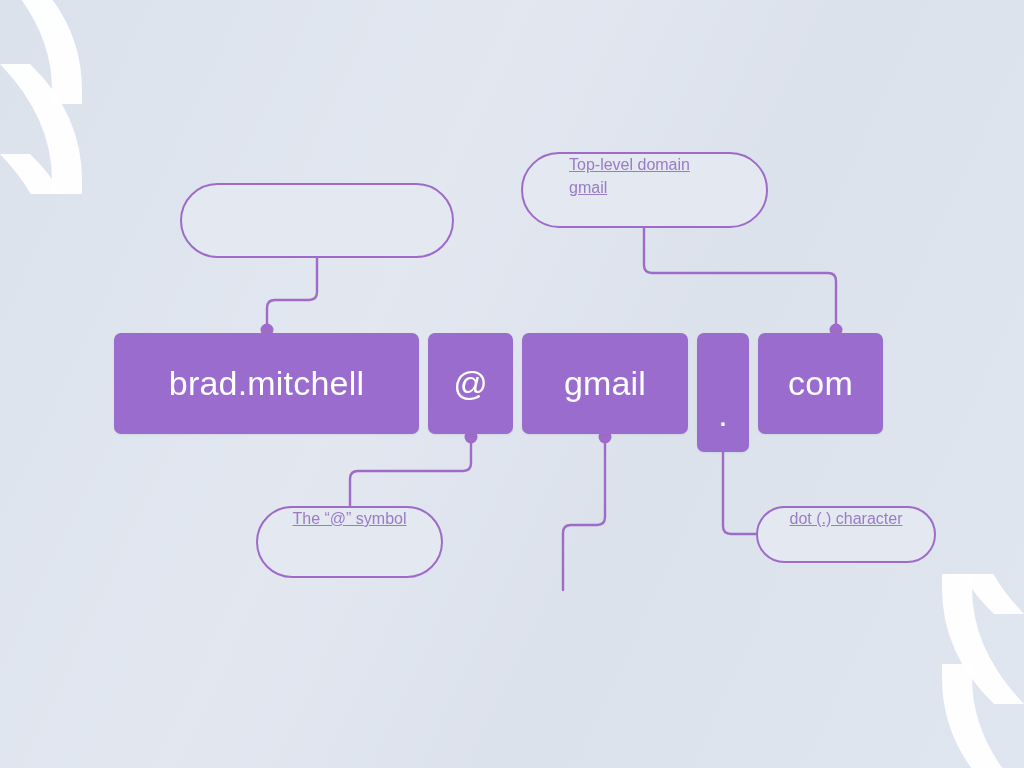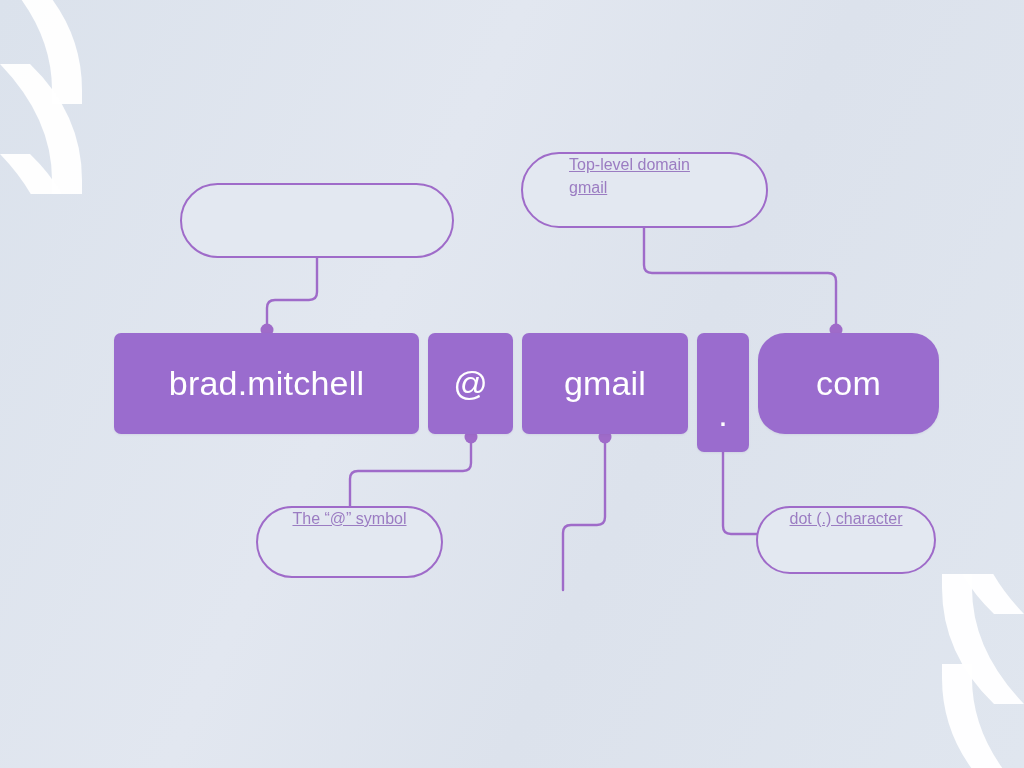--- a/index.html
+++ b/index.html
@@ -132,38 +132,38 @@
   </div>
 
   <div class="seg" style="left:522px; top:333px; width:166px; height:101px;">
     <span>gmail</span>
   </div>
 
   <div class="seg seg-dot-char" style="left:697px; top:333px; width:52px; height:101px;">
     <span>.</span>
   </div>
 
-  <div class="seg" style="left:758px; top:333px; width:181px; height:101px;border-radius:27px;">
+  <div class="seg" style="left:758px; top:333px; width:125px; height:101px;">
     <span>com</span>
   </div>
 
   <div class="callout" style="left:180px; top:183px; width:274px; height:75px;">
     <div>
     </div>
   </div>
 
   <div class="callout" style="left:521px; top:152px; width:247px; height:76px; justify-content:flex-start; text-align:left; padding-left:46px;">
     <div>
       <span>Top-level domain</span>
       <span>gmail</span>
     </div>
   </div>
 
   <div class="callout" style="left:256px; top:506px; width:187px; height:72px;">
     <span>The “@” symbol</span>
   </div>
 
 
-  <div class="callout" style="left:756px; top:506px; width:180px; height:68px;">
+  <div class="callout" style="left:756px; top:506px; width:180px; height:57px;">
     <span>dot (.) character</span>
   </div>
 
 </div>
 
 </body></html>

